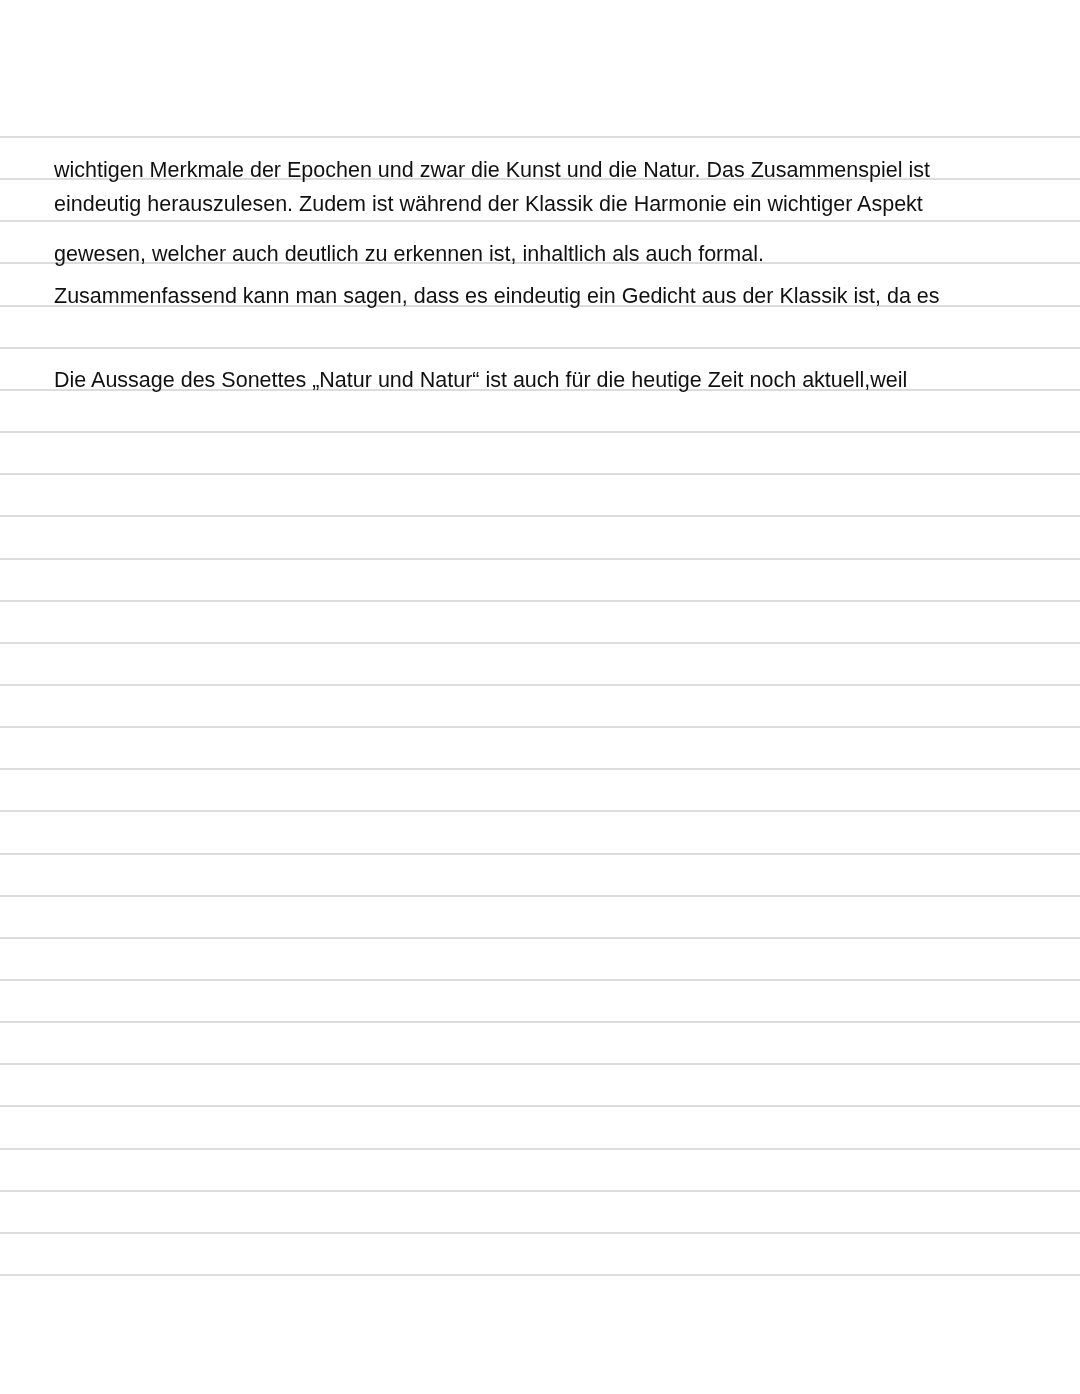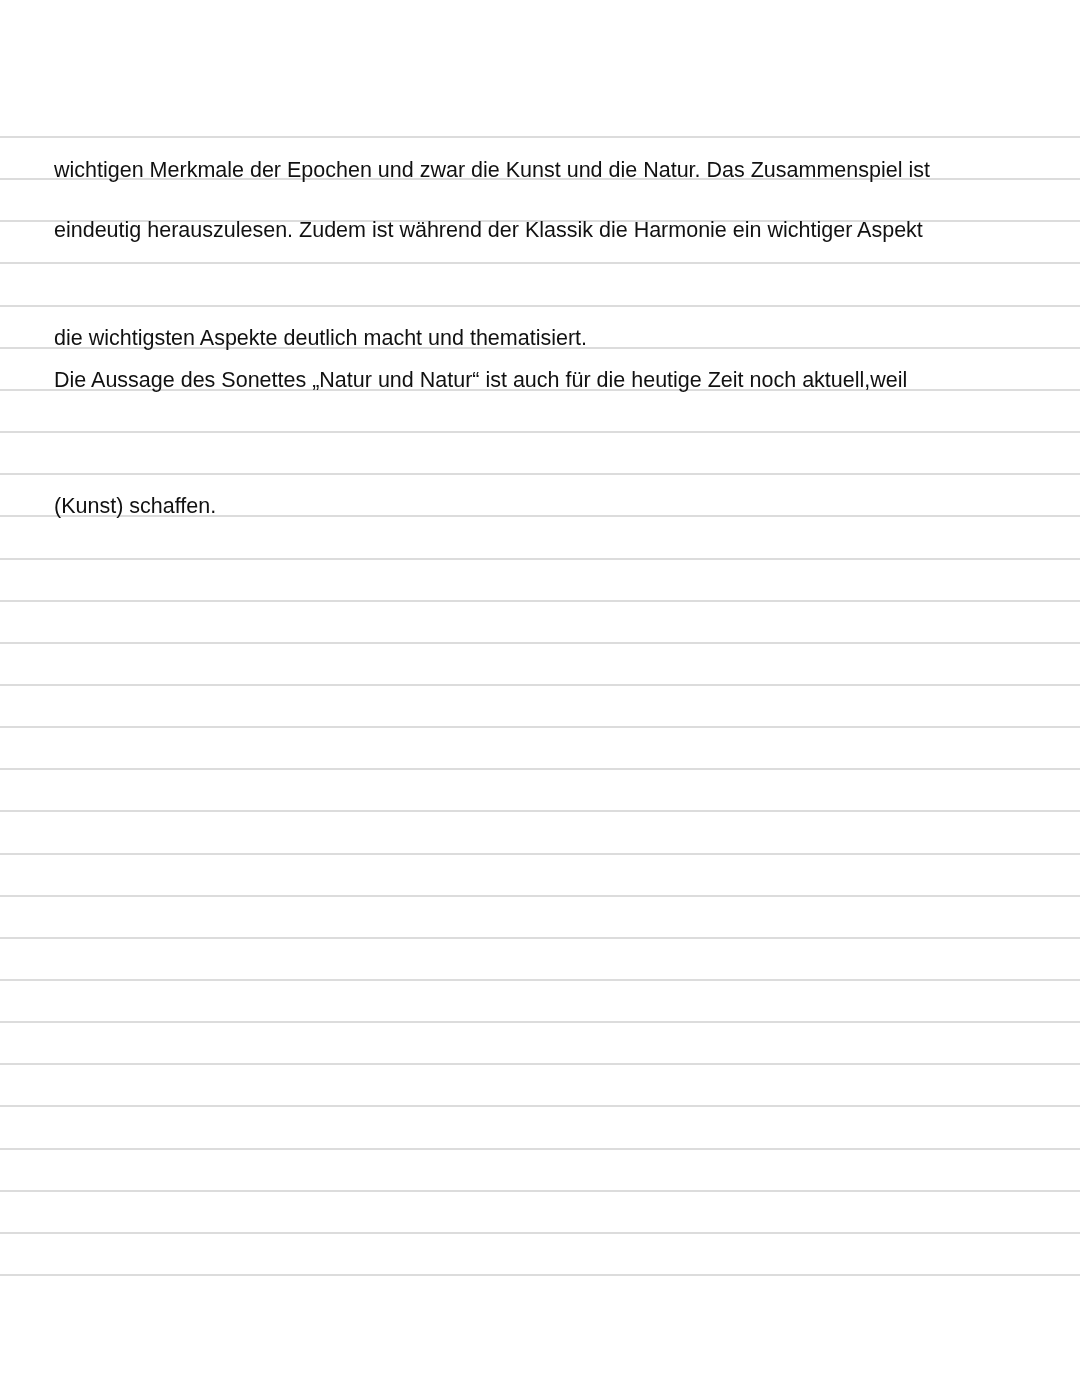--- a/index.html
+++ b/index.html
@@ -42,17 +42,17 @@
       <div class="rule" style="top: 1021.15px; background: rgb(220, 220, 220);"></div>
       <div class="rule" style="top: 1063.3px; background: rgb(220, 220, 220);"></div>
       <div class="rule" style="top: 1105.45px; background: rgb(220, 220, 220);"></div>
       <div class="rule" style="top: 1147.6px; background: rgb(220, 220, 220);"></div>
       <div class="rule" style="top: 1189.75px; background: rgb(220, 220, 220);"></div>
       <div class="rule" style="top: 1231.9px; background: rgb(220, 220, 220);"></div>
       <div class="rule" style="top: 1274.05px; background: rgb(220, 220, 220);"></div>
     </div>
 
   <div class="text-line" style="top:157px">wichtigen Merkmale der Epochen und zwar die Kunst und die Natur. Das Zusammenspiel ist</div>
-  <div class="text-line" style="top:217px">eindeutig herauszulesen. Zudem ist während der Klassik die Harmonie ein wichtiger Aspekt</div>
-  <div class="text-line" style="top:325px">die wichtigsten Aspekte deutlich macht und thematisiert.</div>
+  <div class="text-line" style="top:191px">eindeutig herauszulesen. Zudem ist während der Klassik die Harmonie ein wichtiger Aspekt</div>
+  <div class="text-line" style="top:241px">gewesen, welcher auch deutlich zu erkennen ist, inhaltlich als auch formal.</div>
+  <div class="text-line" style="top:283px">Zusammenfassend kann man sagen, dass es eindeutig ein Gedicht aus der Klassik ist, da es</div>
   <div class="text-line" style="top:367px">Die Aussage des Sonettes „Natur und Natur“ ist auch für die heutige Zeit noch aktuell,weil</div>
-  <div class="text-line" style="top:493px">(Kunst) schaffen.</div>
 </div>
 
 </body></html>

